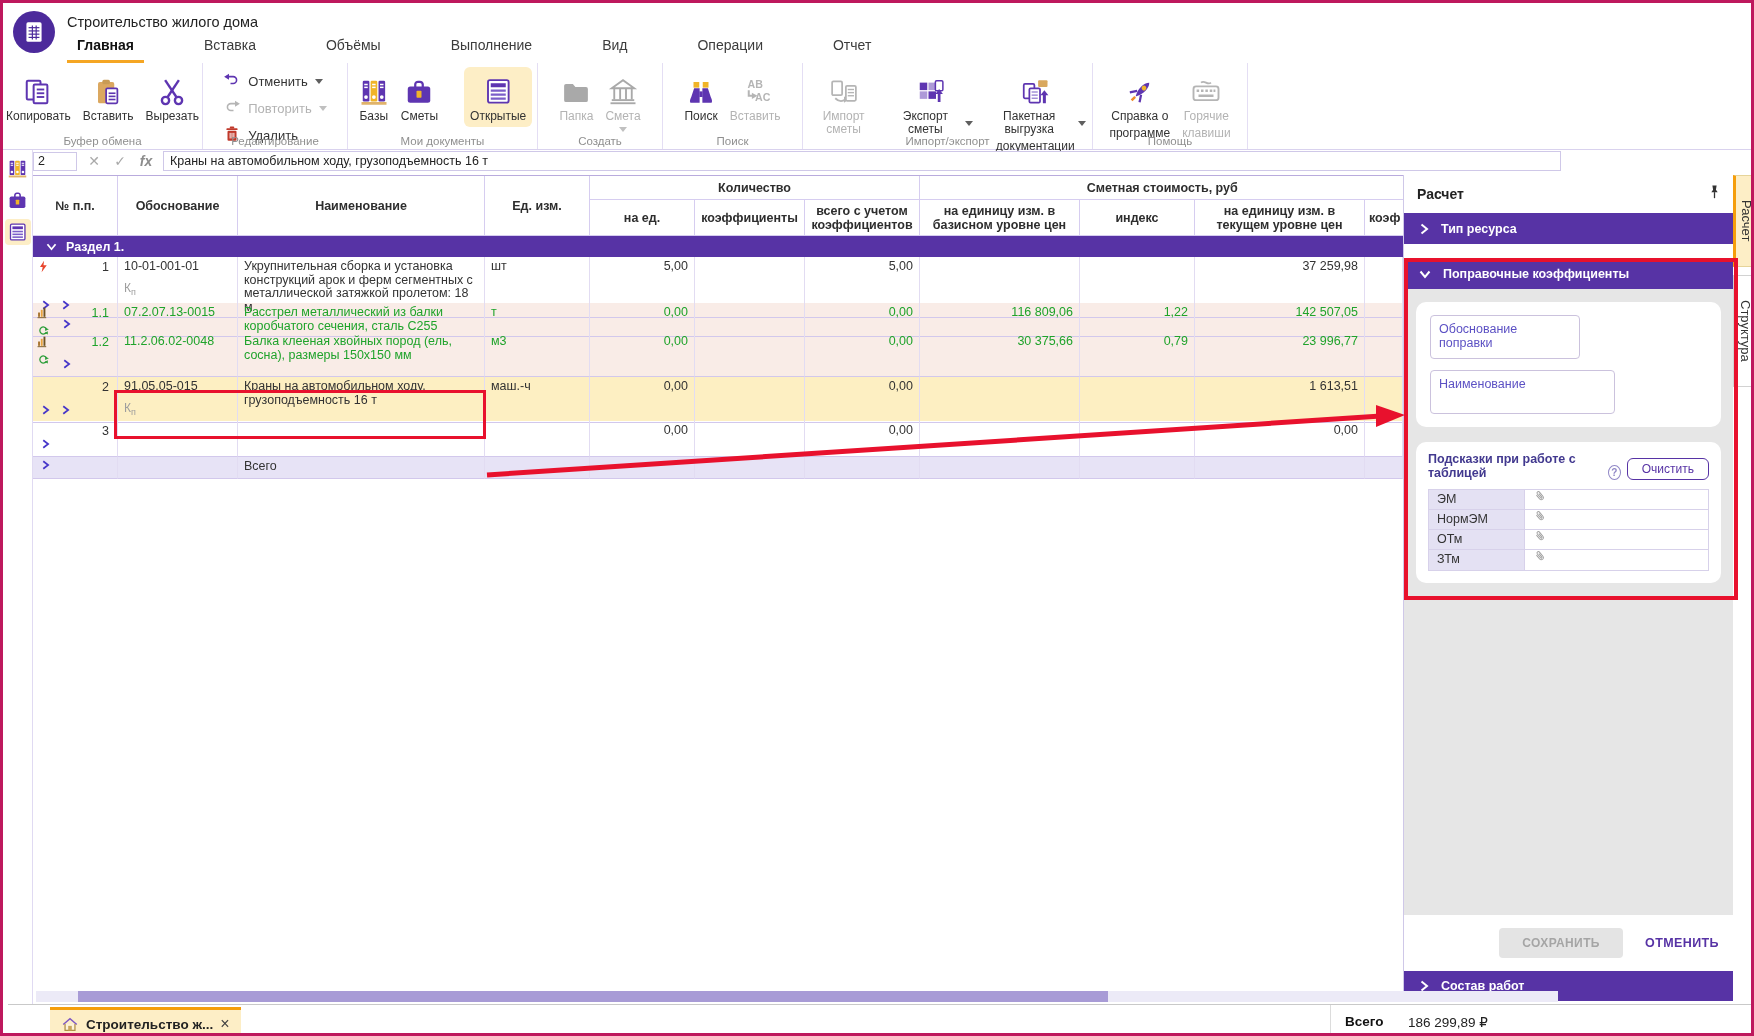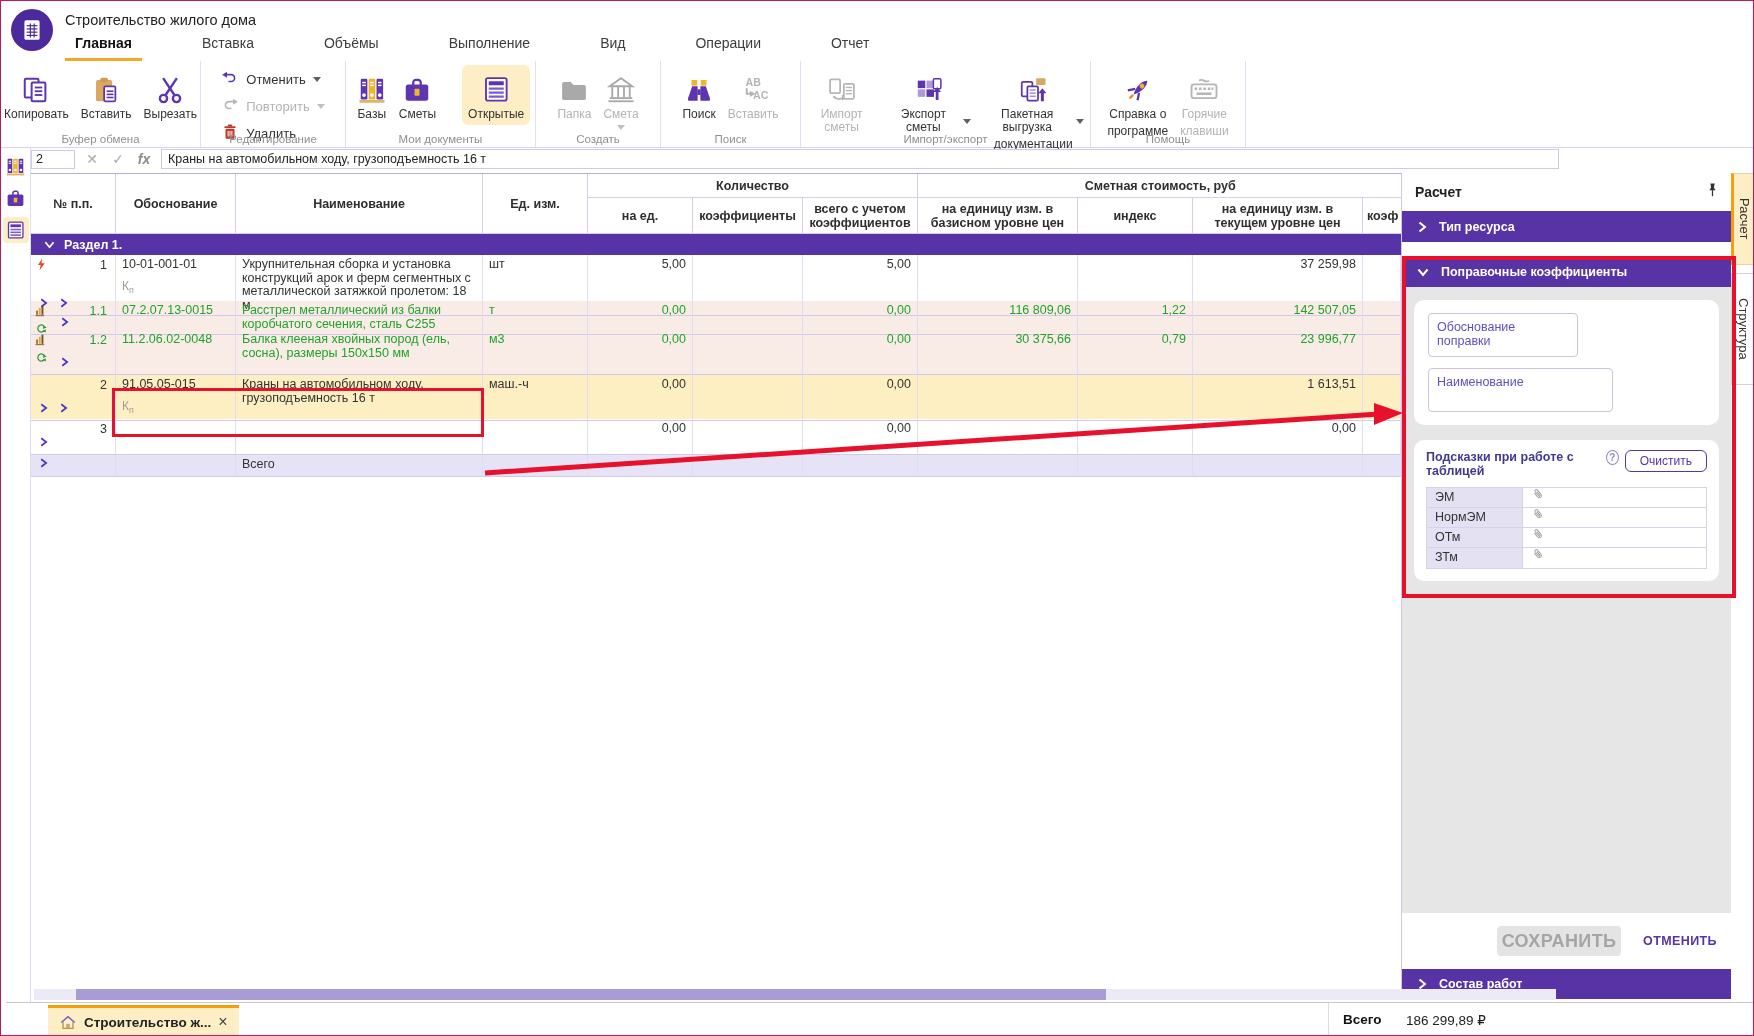--- a/index.html
+++ b/index.html
@@ -1,18 +1,18 @@
 <!DOCTYPE html>
 <html><head>
 <meta charset="utf-8">
 <style>
   * { margin:0; padding:0; box-sizing:border-box; }
   html,body { background:#cfcfcf; }
   body { font-family:"Liberation Sans","DejaVu Sans",sans-serif; }
-  .app { position:relative; width:1754px; height:1036px; background:#fff; overflow:hidden; border:1px solid #be185d; }
+  .app { position:relative; width:1754px; height:1036px; background:#fff; overflow:hidden; border:3px solid #be185d; }
 
   
   .topbar { position:absolute; left:0; top:0; width:100%; height:60px; background:#fff; }
   .logo { position:absolute; left:10px; top:8px; width:42px; height:42px; border-radius:50%; background:#4c2a9b; display:flex; align-items:center; justify-content:center; }
   .win-title { position:absolute; left:64px; top:11px; font-size:14.5px; color:#222; }
   .menu-tabs { position:absolute; left:64px; top:32px; display:flex; gap:50px; height:28px; align-items:flex-end; }
   .menu-tab { font-size:14px; color:#3c3c3c; padding:4px 10px 7px 10px; cursor:pointer; border-bottom:3px solid transparent; }
   .menu-tab.active { font-weight:bold; color:#111; border-bottom:3px solid #f5a623; }
 
   
@@ -66,31 +66,31 @@
   .panel { position:absolute; left:1400px; top:172px; width:330px; height:826px; background:#fff; border-left:1px solid #cfc8e8; display:flex; flex-direction:column; }
   .p-header { height:38px; display:flex; align-items:center; padding:0 10px 0 13px; }
   .p-title { font-size:14px; font-weight:bold; color:#222; flex:1; }
   .p-bar { height:31px; background:#5733a5; color:#fff; font-size:12.5px; font-weight:bold; display:flex; align-items:center; gap:12px; padding-left:15px; cursor:pointer; }
   .p-gap { height:14px; background:#fff; }
   .p-content { flex:1; background:#e6e6e6; padding:13px 12px; overflow:hidden; }
   .card { background:#fff; border-radius:10px; padding:13px 14px; }
   .field { border:1px solid #cbc2dd; border-radius:4px; background:#fff; padding:6px 8px; font-size:12.5px; color:#5c51c4; cursor:text; }
   .f1 { width:150px; height:44px; margin-bottom:11px; }
   .f2 { width:185px; height:44px; }
-  .hints-head { display:flex; align-items:flex-start; gap:6px; }
+  .hints-head { display:flex; align-items:flex-end; gap:6px; }
   .hints-title { font-size:12.5px; font-weight:bold; color:#42398f; }
   .help-circ { width:15px; height:15px; border:1.4px solid #9087c6; border-radius:50%; color:#9087c6; font-size:10px; font-weight:bold; display:flex; align-items:center; justify-content:center; }
   .clear-btn { margin-left:auto; border:1.6px solid #5733a5; color:#5733a5; background:#fff; border-radius:6px; font-size:12px; padding:3px 14px; cursor:pointer; font-family:inherit; }
   .hints-table { margin-top:9px; border:1px solid #d7d1ea; }
   .hint-row { display:flex; height:20px; border-bottom:1px solid #d7d1ea; }
   .hint-row:last-child { border-bottom:none; }
   .hint-label { width:96px; background:#e4e1f3; border-right:1px solid #d7d1ea; font-size:12.5px; color:#333; padding:2px 0 0 8px; }
   .hint-val { flex:1; background:#fff; display:flex; align-items:center; padding-left:8px; }
   .p-footer { height:56px; background:#fff; display:flex; align-items:center; justify-content:flex-end; gap:22px; padding-right:14px; }
-  .save-btn { width:124px; height:30px; background:#e4e4e4; border:none; color:#a5a5a5; font-size:18px; font-weight:bold; letter-spacing:.4px; border-radius:4px; font-family:inherit; }
+  .save-btn { width:124px; height:30px; background:#e4e4e4; border:none; color:#a5a5a5; font-size:12px; font-weight:bold; letter-spacing:.4px; border-radius:4px; font-family:inherit; }
   .cancel-btn { background:none; border:none; color:#5733a5; font-size:12.5px; font-weight:bold; letter-spacing:.4px; cursor:pointer; font-family:inherit; }
 
   
   .side-tabs { position:absolute; left:1730px; top:172px; width:24px; display:flex; flex-direction:column; gap:8px; }
   .side-tab { writing-mode:vertical-rl; font-size:13px; color:#333; display:flex; align-items:center; justify-content:center; padding:10px 0; background:#fff; border:1px solid #d2d2d2; cursor:pointer; }
   .side-tab.active { background:#fdeec6; border-color:#e6d49a; border-left:3px solid #f59e0b; font-weight:normal; height:92px; }
 
   
   .hscroll-track { position:absolute; left:33px; top:988px; width:1522px; height:11px; background:#eceaf7; }
   .hscroll-thumb { position:absolute; left:42px; top:0; width:1030px; height:11px; background:#a89bd6; }

